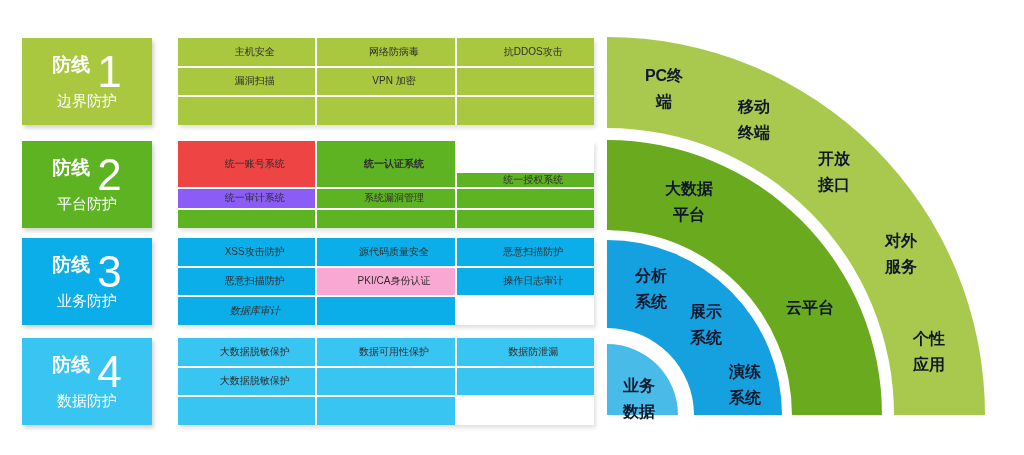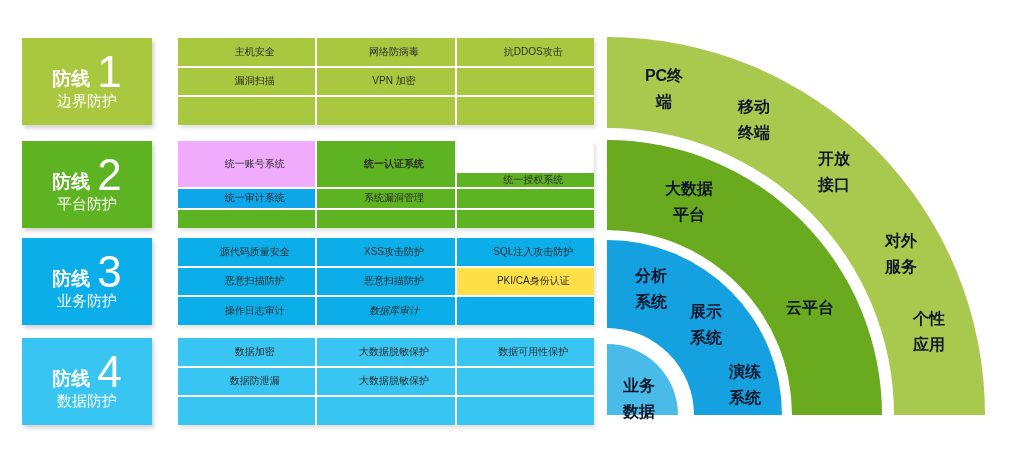--- a/index.html
+++ b/index.html
@@ -6,42 +6,42 @@
   body { font-family:"Liberation Sans","DejaVu Sans",sans-serif; }
   .canvas { position:relative; width:1024px; height:455px; background:#ffffff; overflow:hidden; }
 
   
   .row { position:absolute; left:0; width:600px; height:87px; }
   .row.r1 { top:38px; } .row.r2 { top:141px; } .row.r3 { top:238px; } .row.r4 { top:338px; }
 
   .badge { position:absolute; left:22px; top:0; width:130px; height:87px; color:#fff;
            box-shadow:2px 3px 4px rgba(0,0,0,0.18); display:flex; flex-direction:column;
            align-items:center; justify-content:center; }
-  .badge-title { display:flex; align-items:flex-end; gap:7px; }
+  .badge-title { display:flex; align-items:flex-start; gap:7px; }
   .badge-prefix { font-size:19px; font-weight:bold; }
   .badge-num { font-size:44px; font-weight:400; line-height:0.9; }
   .badge-sub { font-size:15px; margin-top:0; }
 
   .matrix { position:absolute; left:178px; top:0; width:416px; height:87px;
             display:grid; grid-template-columns:1fr 1fr 1fr; grid-template-rows:1fr 1fr 1fr;
             gap:2px; background:#ffffff; box-shadow:2px 3px 4px rgba(0,0,0,0.12); }
   .cell { display:flex; align-items:center; justify-content:center;
           font-size:10px; color:#2e2e2e; white-space:nowrap;padding-left:16px; }
 
   
   .rings-svg { position:absolute; left:607px; top:30px; width:386px; height:386px; }
   .ring-label { position:absolute; transform:translate(-50%,-50%); color:#0f172a;
                 font-size:16px; font-weight:bold; line-height:26px; text-align:center;
                 white-space:nowrap; }
   .ring-label span { display:block; }
   .lbl-pc        { left:664px; top:89px; }
   .lbl-mobile    { left:754px; top:120px; }
   .lbl-open      { left:834px; top:172px; }
   .lbl-ext       { left:901px; top:254px; }
-  .lbl-personal  { left:929px; top:332px; }
+  .lbl-personal  { left:929px; top:352px; }
   .lbl-bigdata   { left:689px; top:202px; }
   .lbl-cloud     { left:810px; top:308px; }
   .lbl-analysis  { left:651px; top:289px; }
   .lbl-display   { left:706px; top:325px; }
   .lbl-drill     { left:745px; top:385px; }
   .lbl-bizdata   { left:639px; top:399px; }
 </style>
 </head>
 <body>
 
@@ -70,63 +70,61 @@
 
   <div class="row r2">
     <div class="badge" style="background-color: rgb(93, 179, 33);">
       <div class="badge-title">
         <span class="badge-prefix">防线</span>
         <span class="badge-num">2</span>
       </div>
       <div class="badge-sub">平台防护</div>
     </div>
     <div class="matrix">
-      <div class="cell" style="background-color: #f0abfc;">统一账号系统</div>
+      <div class="cell" style="background-color: #ef4444;">统一账号系统</div>
       <div class="cell" style="background-color: rgb(93, 179, 33); font-weight: bold;">统一认证系统</div>
       <div class="cell" style="background-color: rgb(93, 179, 33); margin-top: 32px;">统一授权系统</div>
-      <div class="cell" style="background-color: #0ea5e9;">统一审计系统</div>
+      <div class="cell" style="background-color: #8b5cf6;">统一审计系统</div>
       <div class="cell" style="background-color: rgb(93, 179, 33);">系统漏洞管理</div>
       <div class="cell" style="background-color: rgb(93, 179, 33);"></div>
       <div class="cell" style="background-color: rgb(93, 179, 33);"></div>
       <div class="cell" style="background-color: rgb(93, 179, 33);"></div>
       <div class="cell" style="background-color: rgb(93, 179, 33);"></div>
     </div>
   </div>
 
   <div class="row r3">
     <div class="badge" style="background-color: rgb(12, 174, 233);">
       <div class="badge-title">
         <span class="badge-prefix">防线</span>
         <span class="badge-num">3</span>
       </div>
       <div class="badge-sub">业务防护</div>
     </div>
     <div class="matrix">
+      <div class="cell" style="background-color: rgb(12, 174, 233);">XSS攻击防护</div>
       <div class="cell" style="background-color: rgb(12, 174, 233);">源代码质量安全</div>
-      <div class="cell" style="background-color: rgb(12, 174, 233);">XSS攻击防护</div>
-      <div class="cell" style="background-color: rgb(12, 174, 233);">SQL注入攻击防护</div>
       <div class="cell" style="background-color: rgb(12, 174, 233);">恶意扫描防护</div>
       <div class="cell" style="background-color: rgb(12, 174, 233);">恶意扫描防护</div>
-      <div class="cell" style="background-color: #fde047;">PKI/CA身份认证</div>
+      <div class="cell" style="background-color: #f9a8d4;">PKI/CA身份认证</div>
       <div class="cell" style="background-color: rgb(12, 174, 233);">操作日志审计</div>
       <div class="cell" style="background-color: rgb(12, 174, 233); font-style: italic;">数据库审计</div>
       <div class="cell" style="background-color: rgb(12, 174, 233);"></div>
     </div>
   </div>
 
   <div class="row r4">
     <div class="badge" style="background-color: rgb(56, 197, 242);">
       <div class="badge-title">
         <span class="badge-prefix">防线</span>
         <span class="badge-num">4</span>
       </div>
       <div class="badge-sub">数据防护</div>
     </div>
     <div class="matrix">
-      <div class="cell" style="background-color: rgb(56, 197, 242);">数据加密</div>
       <div class="cell" style="background-color: rgb(56, 197, 242);">大数据脱敏保护</div>
       <div class="cell" style="background-color: rgb(56, 197, 242);">数据可用性保护</div>
       <div class="cell" style="background-color: rgb(56, 197, 242);">数据防泄漏</div>
       <div class="cell" style="background-color: rgb(56, 197, 242);">大数据脱敏保护</div>
       <div class="cell" style="background-color: rgb(56, 197, 242);"></div>
       <div class="cell" style="background-color: rgb(56, 197, 242);"></div>
       <div class="cell" style="background-color: rgb(56, 197, 242);"></div>
       <div class="cell" style="background-color: rgb(56, 197, 242);"></div>
     </div>
   </div>

